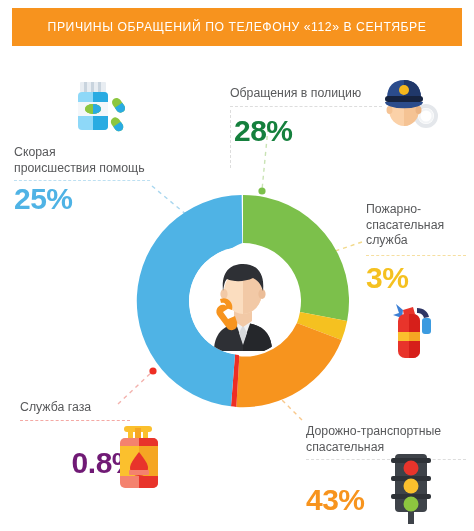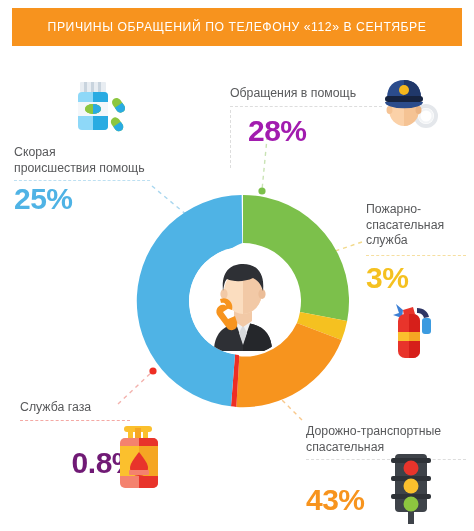--- a/index.html
+++ b/index.html
@@ -83,21 +83,21 @@
     letter-spacing: -0.5px;
   }
 
   
   #label-ambulance { left: 14px; top: 145px; width: 150px; }
   #label-ambulance .dash-rule { width: 136px; border-top-color: #BDE0F2; }
   #label-ambulance .pct { color: #4FB3E5; }
 
   #label-police { left: 230px; top: 86px; width: 164px; }
   #label-police .dash-rule { width: 152px; border-top-color: #DDDDDD; }
-  #label-police .pct { color: #a21caf; margin-top: 6px; margin-left: 18px; }
+  #label-police .pct { color: #15803d; margin-top: 6px; margin-left: 4px; }
   #label-police .vrule {
     position: absolute;
     left: 0px; top: 24px;
     width: 0; height: 58px;
     border-left: 1px dashed #DDDDDD;
   }
 
   #label-fire { left: 366px; top: 202px; width: 104px; }
   #label-fire .dash-rule { width: 100px; border-top-color: #F6DFA0; margin-top: 6px; }
   #label-fire .pct { color: #F5C120; margin-top: 4px; }
@@ -216,21 +216,21 @@
 
   <div class="label-block" id="label-ambulance">
     <div class="label-text">Скорая
 происшествия помощь</div>
     <div class="dash-rule"></div>
     <div class="pct">25%</div>
   </div>
 
   <div class="label-block" id="label-police">
     <div class="vrule"></div>
-    <div class="label-text">Обращения в помощь</div>
+    <div class="label-text">Обращения в полицию</div>
     <div class="dash-rule"></div>
     <div class="pct">28%</div>
   </div>
 
   <div class="label-block" id="label-fire">
     <div class="label-text">Пожарно-
 спасательная
 служба</div>
     <div class="dash-rule"></div>
     <div class="pct">3%</div>

